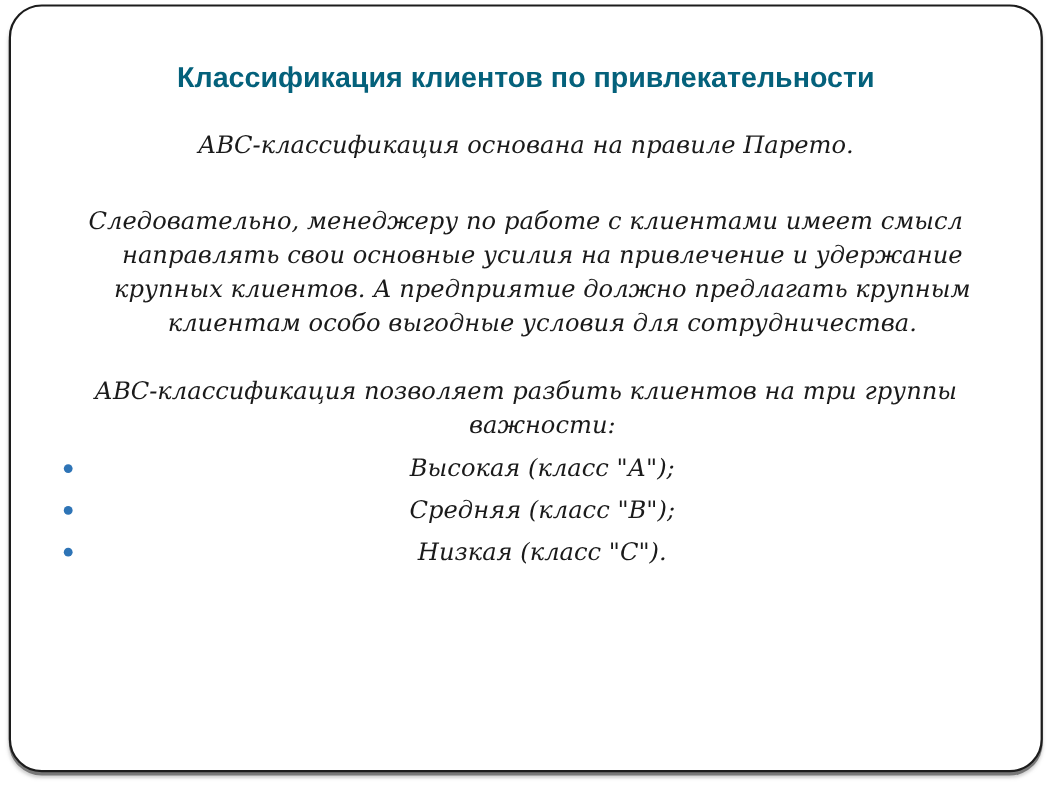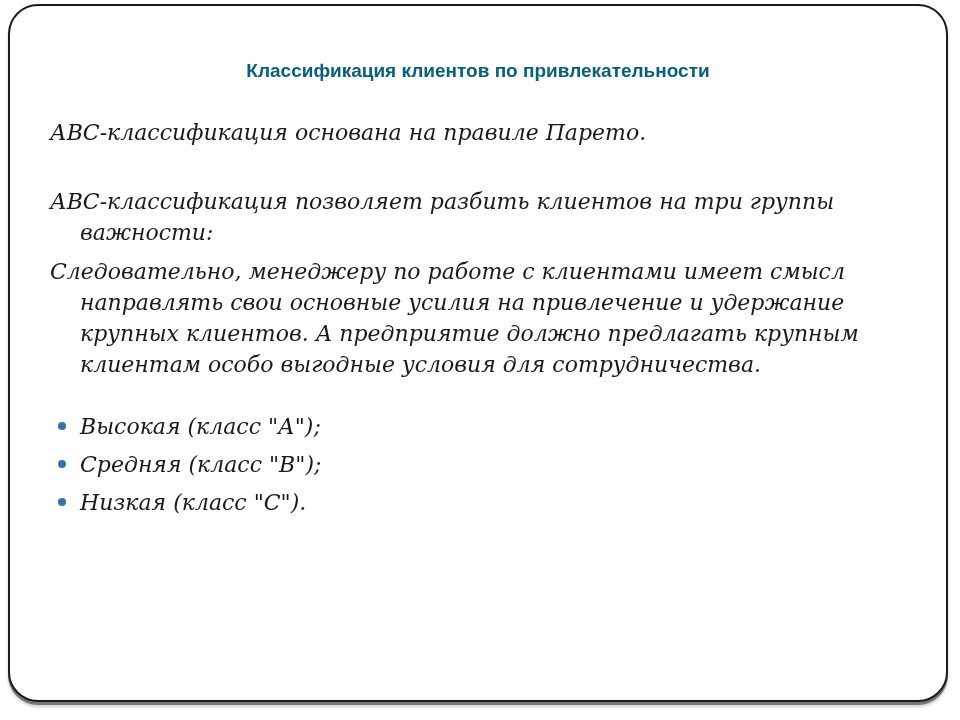--- a/index.html
+++ b/index.html
@@ -20,31 +20,32 @@
     border: 2px solid #1c1c1c;
     border-radius: 30px;
     box-shadow: 0 3px 0 rgba(90,90,90,0.75), 0 5px 3px rgba(120,120,120,0.35);
     box-sizing: border-box;
   }
   .slide-title {
     margin-top: 42px;
     text-align: center;
     font-family: "Liberation Sans", sans-serif;
     font-weight: bold;
-    font-size: 19px;
+    font-size: 26px;
     line-height: 45px;
     color: var(--title-color, #04617B);
   }
   .slide-body {
     margin: 24px 40px 0 40px;
     font-family: "DejaVu Serif", "Liberation Serif", serif;
     font-style: italic;
     font-size: 22px;
     line-height: 31px;
     color: var(--text-color, #1a1a1a);
+    text-align: center;
   }
   .para {
     margin: 0;
     padding-left: 30px;
     text-indent: -30px;
   }
   .para-1 { margin-bottom: 38px; }
   .para-2 { margin-bottom: 37px; }
   .para-3 { margin-bottom: 31px; }
   .para-4 { margin-bottom: 8px; }
@@ -73,22 +74,22 @@
 <body>
 
 <div class="slide-frame">
 
   <div class="slide-title">
     <div>Классификация клиентов по привлекательности</div>
   </div>
 
   <div class="slide-body">
     <p class="para para-1">АВС-классификация основана на правиле Парето.</p>
+    <p class="para para-3">Следовательно, менеджеру по работе с клиентами имеет смысл направлять свои основные усилия на привлечение и удержание крупных клиентов. А предприятие должно предлагать крупным клиентам особо выгодные условия для сотрудничества.</p>
     <p class="para para-4">АВС-классификация позволяет разбить клиентов на три группы важности:</p>
-    <p class="para para-3">Следовательно, менеджеру по работе с клиентами имеет смысл направлять свои основные усилия на привлечение и удержание крупных клиентов. А предприятие должно предлагать крупным клиентам особо выгодные условия для сотрудничества.</p>
 
     <ul class="bullet-list">
       <li class="bullet-item">
         <span class="bullet-dot"></span>
         <span>Высокая (класс "А");</span>
       </li>
       <li class="bullet-item">
         <span class="bullet-dot"></span>
         <span>Средняя (класс "В");</span>
       </li>

